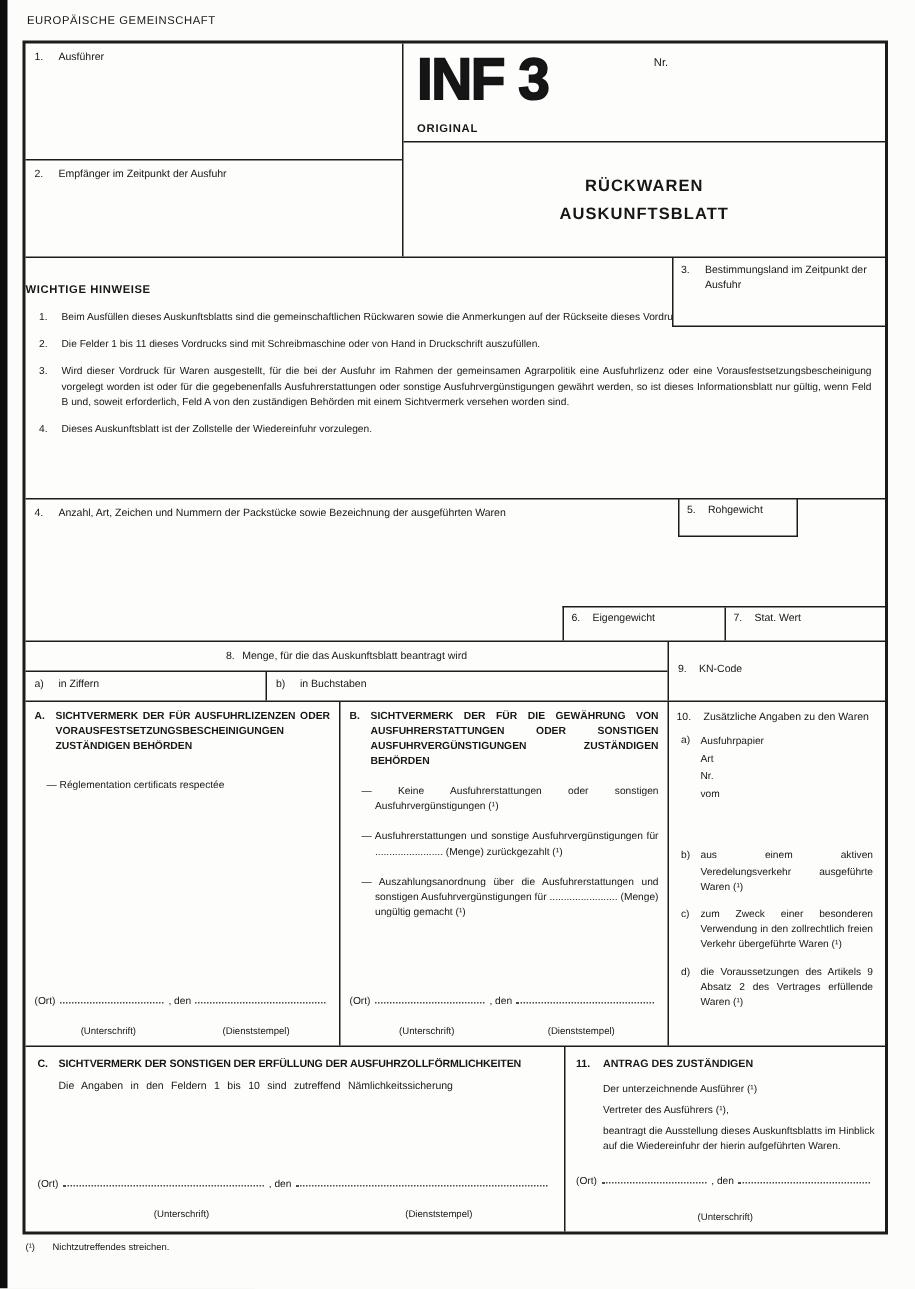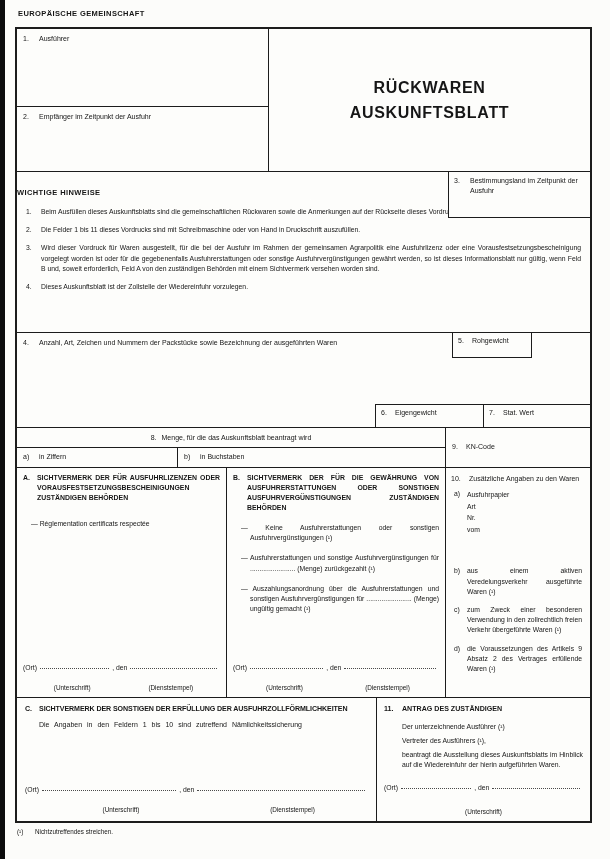--- a/index.html
+++ b/index.html
@@ -1,37 +1,37 @@
 <!DOCTYPE html>
 <html><head>
 <meta charset="utf-8">
 <style>
   * { margin:0; padding:0; box-sizing:border-box; }
   body { background:#e8e8e6; font-family:"Liberation Sans", sans-serif; }
   .page { position:relative; width:610px; height:859px; background:#fcfcfa; color:#161616; overflow:hidden; }
   .scanbar { position:absolute; left:0; top:0; width:5px; height:859px; background:#0c0c0c; }
-  .community { position:absolute; left:18px; top:9px; font-size:7.5px; font-weight:bold; letter-spacing:.4px; }
+  .community { position:absolute; left:18px; top:9px; font-size:7.5px; font-weight:normal; letter-spacing:.4px; }
   .form { position:absolute; left:15px; top:27px; width:577px; height:796px; border:2px solid #1c1c1c; display:flex; flex-direction:column; background:#fdfdfb; }
 
   
   .row1 { height:143px; display:flex; border-bottom:1.5px solid #1c1c1c; }
   .row1-left { width:252px; border-right:1.5px solid #1c1c1c; display:flex; flex-direction:column; }
   .box1 { height:78px; border-bottom:1.5px solid #1c1c1c; padding:5px 6px; }
   .box2 { flex:1; padding:5px 6px; }
   .field-label { display:flex; font-size:7px; line-height:1.4; }
   .fnum { flex:0 0 16px; }
   .ftext { flex:1; }
   .row1-right { flex:1; display:flex; flex-direction:column; }
   .inf3cell { height:66px; border-bottom:1.5px solid #1c1c1c; position:relative; padding:2px 9px; }
   .inf3 { display:inline-block; font-size:39px; font-weight:bold; letter-spacing:-1px; line-height:1.05; margin-top:3px;
           -webkit-text-stroke:1.2px #141414; transform:scaleX(.97); transform-origin:left; }
   .nr { position:absolute; left:52%; top:8px; font-size:7.5px; }
   .original { position:absolute; left:9px; bottom:4px; font-size:7.5px; font-weight:bold; letter-spacing:.5px; }
   .titlecell { flex:1; display:flex; flex-direction:column; align-items:center; justify-content:center; gap:7px;
-               font-weight:bold; font-size:16px; letter-spacing:.7px; }
+               font-weight:bold; font-size:11px; letter-spacing:.7px; }
 
   
   .notesrow { height:161px; border-bottom:1.5px solid #1c1c1c; position:relative; }
   .box3 { position:absolute; right:0; top:0; width:142px; height:46px; border-left:1.5px solid #1c1c1c; border-bottom:1.5px solid #1c1c1c; padding:4px 5px; background:#fdfdfb; }
   .notes-title { margin-top:16px; width:72%; font-weight:bold; font-size:7.5px; letter-spacing:.4px; }
   .notes-list { margin:10px 9px 0 9px; }
   .note { display:flex; margin-bottom:8px; font-size:6.8px; line-height:1.5; }
   .note-num { flex:0 0 15px; }
   .note-text { flex:1; text-align:justify; }
 
@@ -122,20 +122,25 @@
           </div>
         </div>
         <div class="box2">
           <div class="field-label">
             <span class="fnum">2.</span>
             <span class="ftext">Empfänger im Zeitpunkt der Ausfuhr</span>
           </div>
         </div>
       </div>
       <div class="row1-right">
+        <div class="inf3cell">
+          <span class="inf3">INF 3</span>
+          <span class="nr">Nr.</span>
+          <span class="original">ORIGINAL</span>
+        </div>
         <div class="titlecell">
           <span>RÜCKWAREN</span>
           <span>AUSKUNFTSBLATT</span>
         </div>
       </div>
     </div>
 
     <div class="notesrow">
       <div class="box3">
         <div class="field-label">

